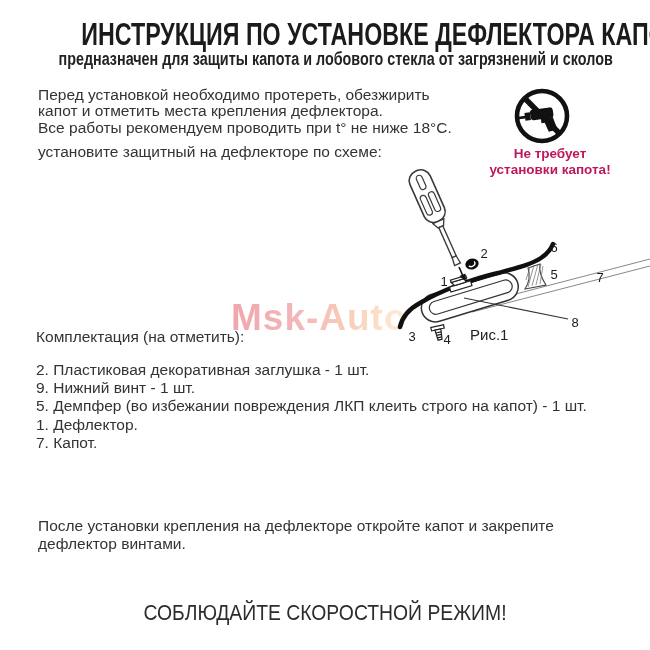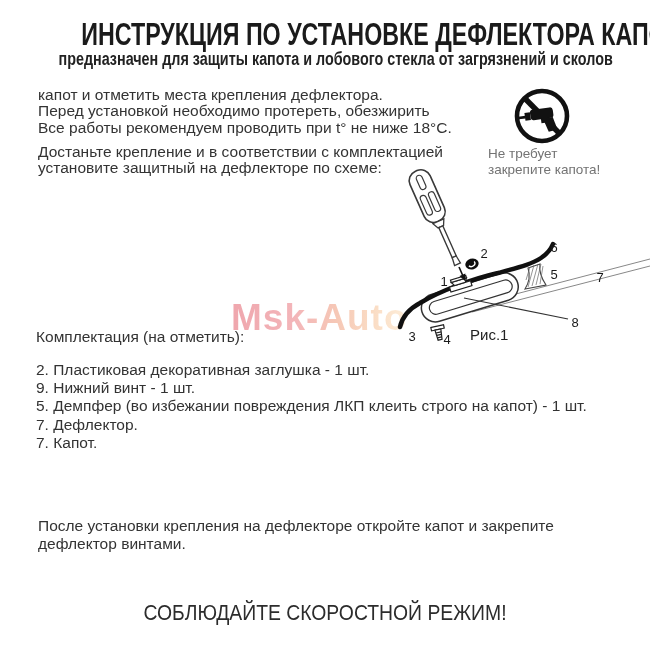--- a/index.html
+++ b/index.html
@@ -23,22 +23,22 @@
                  color:#333; white-space:nowrap; z-index:3; }
   .kit-list { position:absolute; left:36px; top:361px; font-size:15.5px;
               line-height:18.2px; color:#333; white-space:nowrap; z-index:3; }
 
   .slogan { position:absolute; top:601px; left:0; width:650px; text-align:center;
             font-size:22px; color:#2c2c2c; white-space:nowrap;
             transform:scaleX(0.88); line-height:24px; }
 
   .badge-svg { position:absolute; left:512px; top:87px; z-index:3; }
   .badge-caption { position:absolute; left:488px; top:146px; width:124px;
-                   text-align:left; font-weight:normal; font-size:13.5px;
-                   line-height:15.5px; color:#737373; z-index:3; }
+                   text-align:center; font-weight:bold; font-size:13.5px;
+                   line-height:15.5px; color:#be185d; z-index:3; }
 
   .watermark { position:absolute; left:231px; top:296px; font-size:37px;
                font-weight:bold; line-height:44px; letter-spacing:1px; z-index:1;
                color:#f3b6ba;
                background:linear-gradient(90deg,#efa6ad 0%,#f3b5b9 35%,#f6c8b6 60%,#fadcc4 80%,#fdeeda 100%);
                -webkit-background-clip:text; background-clip:text;
                -webkit-text-fill-color:transparent; }
 
   .figure-svg { position:absolute; left:380px; top:158px; z-index:2; }
   .figure-svg text { font-family:"Liberation Sans", sans-serif; font-size:13px; fill:#1a1a1a; }
@@ -46,44 +46,43 @@
 </style>
 </head>
 <body>
 
 <div class="page">
 
   <div class="title">ИНСТРУКЦИЯ ПО УСТАНОВКЕ ДЕФЛЕКТОРА КАПОТА</div>
   <div class="subtitle">предназначен для защиты капота и лобового стекла от загрязнений и сколов</div>
 
   <div class="para p1">
+    <div>Перед установкой необходимо протереть, обезжирить</div>
     <div>капот и отметить места крепления дефлектора.</div>
-    <div>Перед установкой необходимо протереть, обезжирить</div>
     <div>Все работы рекомендуем проводить при t° не ниже 18°С.</div>
   </div>
 
   <div class="para p2">
-    <div>Достаньте крепление и в соответствии с комплектацией</div>
     <div>установите защитный на дефлекторе по схеме:</div>
   </div>
 
   <svg class="badge-svg" width="60" height="60" viewBox="0 0 60 60">
     <circle cx="30" cy="29" r="25" fill="none" stroke="#111" stroke-width="4.6"></circle>
     <g transform="rotate(-8 30 29)" fill="#111">
       <rect x="6.5" y="26.5" width="7" height="2.6"></rect>
       <rect x="13" y="23.5" width="5.5" height="8"></rect>
       <rect x="18.5" y="21.5" width="23" height="10.5" rx="3"></rect>
       <path d="M30.5,31.5 L34.5,45.5 L43.5,44.5 L40.5,31.5 Z"></path>
       <rect x="28.5" y="31.5" width="3.5" height="4.5"></rect>
     </g>
     <line x1="12.5" y1="11" x2="48" y2="47" stroke="#111" stroke-width="5.5"></line>
   </svg>
   <div class="badge-caption">
     <div>Не требует</div>
-    <div>закрепите капота!</div>
+    <div>установки капота!</div>
   </div>
 
   <div class="watermark">Msk-Auto</div>
 
   <svg class="figure-svg" width="270" height="192" viewBox="0 0 270 192">
 
     <g stroke="#888" stroke-width="1">
       <line x1="86" y1="149" x2="270" y2="101"></line>
       <line x1="92" y1="154" x2="270" y2="108"></line>
     </g>
@@ -154,21 +153,21 @@
     <text x="195" y="169" text-anchor="middle">8</text>
     <text class="cap" x="90" y="182">Рис.1</text>
   </svg>
 
   <div class="kit-heading">Комплектация (на отметить):</div>
 
   <div class="kit-list">
     <div>2. Пластиковая декоративная заглушка  - 1 шт.</div>
     <div>9. Нижний винт - 1 шт.</div>
     <div>5. Демпфер (во избежании повреждения ЛКП клеить строго на капот) - 1 шт.</div>
-    <div>7. Дефлектор.</div>
+    <div>1. Дефлектор.</div>
     <div>7. Капот.</div>
   </div>
 
   <div class="para p3">
     <div>После установки крепления на дефлекторе откройте капот и закрепите</div>
     <div>дефлектор винтами.</div>
   </div>
 
   <div class="slogan">СОБЛЮДАЙТЕ СКОРОСТНОЙ РЕЖИМ!</div>
 

